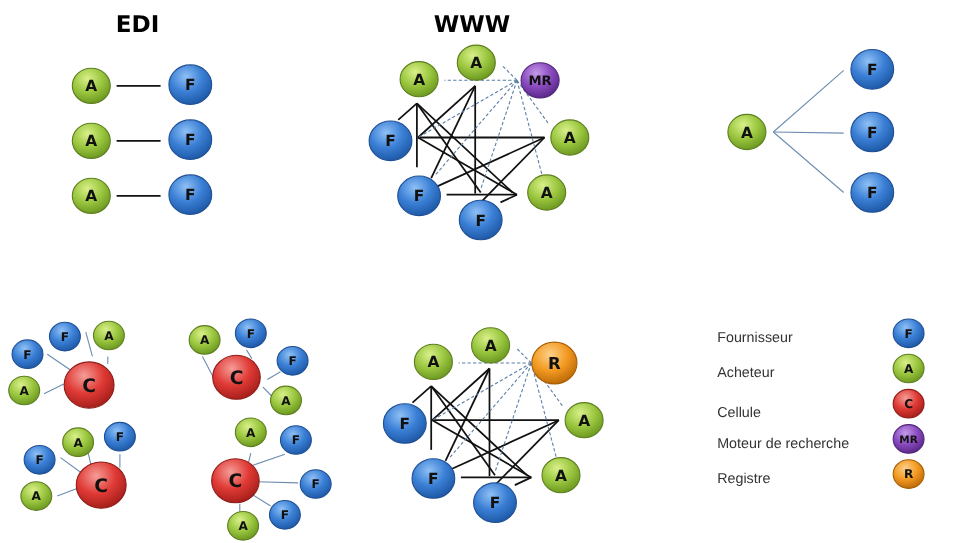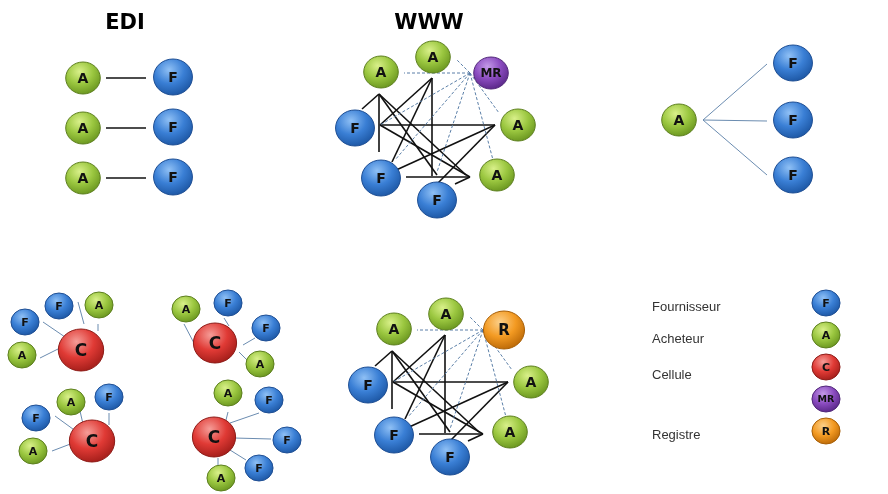--- a/index.html
+++ b/index.html
@@ -12,20 +12,21 @@
 </head>
 <body>
 
 <div id="canvas">
   <div class="title" style="left:125px;top:10px;">EDI</div>
   <div class="title" style="left:429px;top:10px;text-align:right;">WWW</div>
 
   <div class="legend-label" style="left:652px;top:299px;">Fournisseur</div>
   <div class="legend-label" style="left:652px;top:331px;">Acheteur</div>
   <div class="legend-label" style="left:652px;top:367px;">Cellule</div>
+  <div class="legend-label" style="left:652px;top:395px;">Moteur de recherche</div>
   <div class="legend-label" style="left:652px;top:427px;">Registre</div>
 
   <svg id="graph" width="888" height="494" style="position:absolute;left:0;top:0;">
     <defs>
       <radialGradient id="gF" cx="40%" cy="30%" r="70%">
           <stop offset="0%" stop-color="#8fc0f5"></stop>
           <stop offset="55%" stop-color="#3a7fd5"></stop>
           <stop offset="100%" stop-color="#1f5aa8"></stop>
         </radialGradient>
       <radialGradient id="gA" cx="40%" cy="30%" r="70%">

